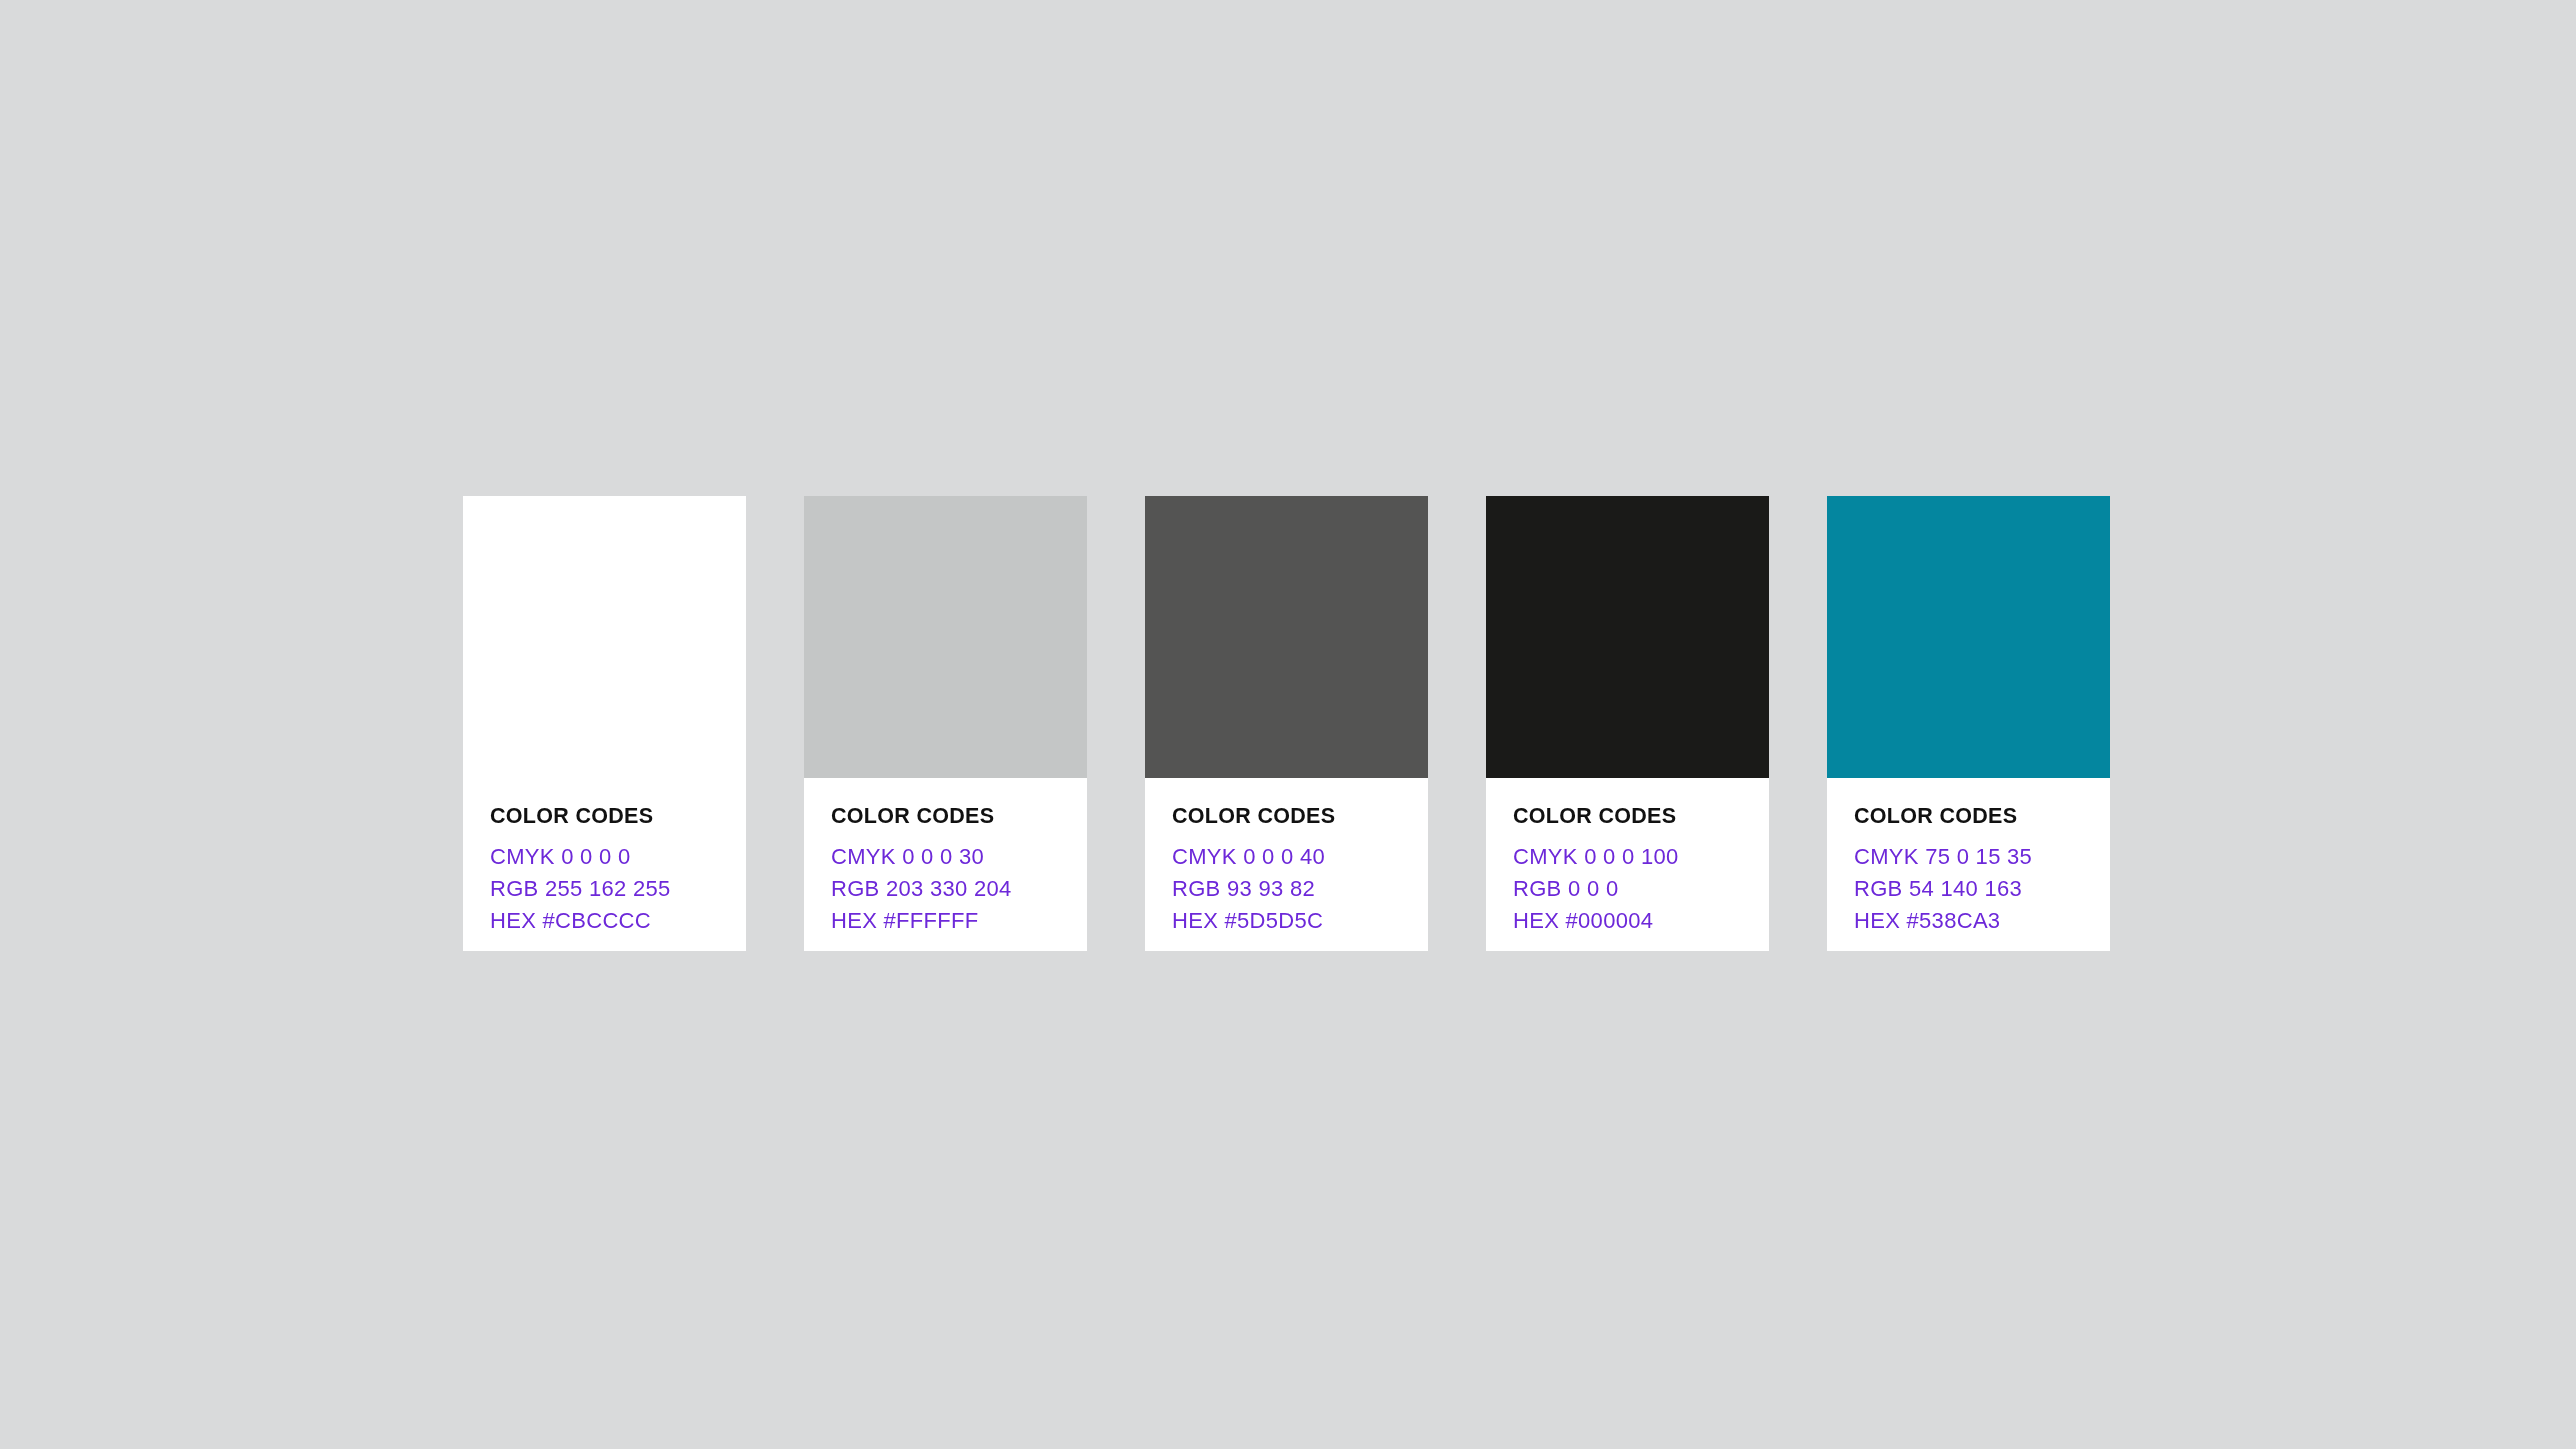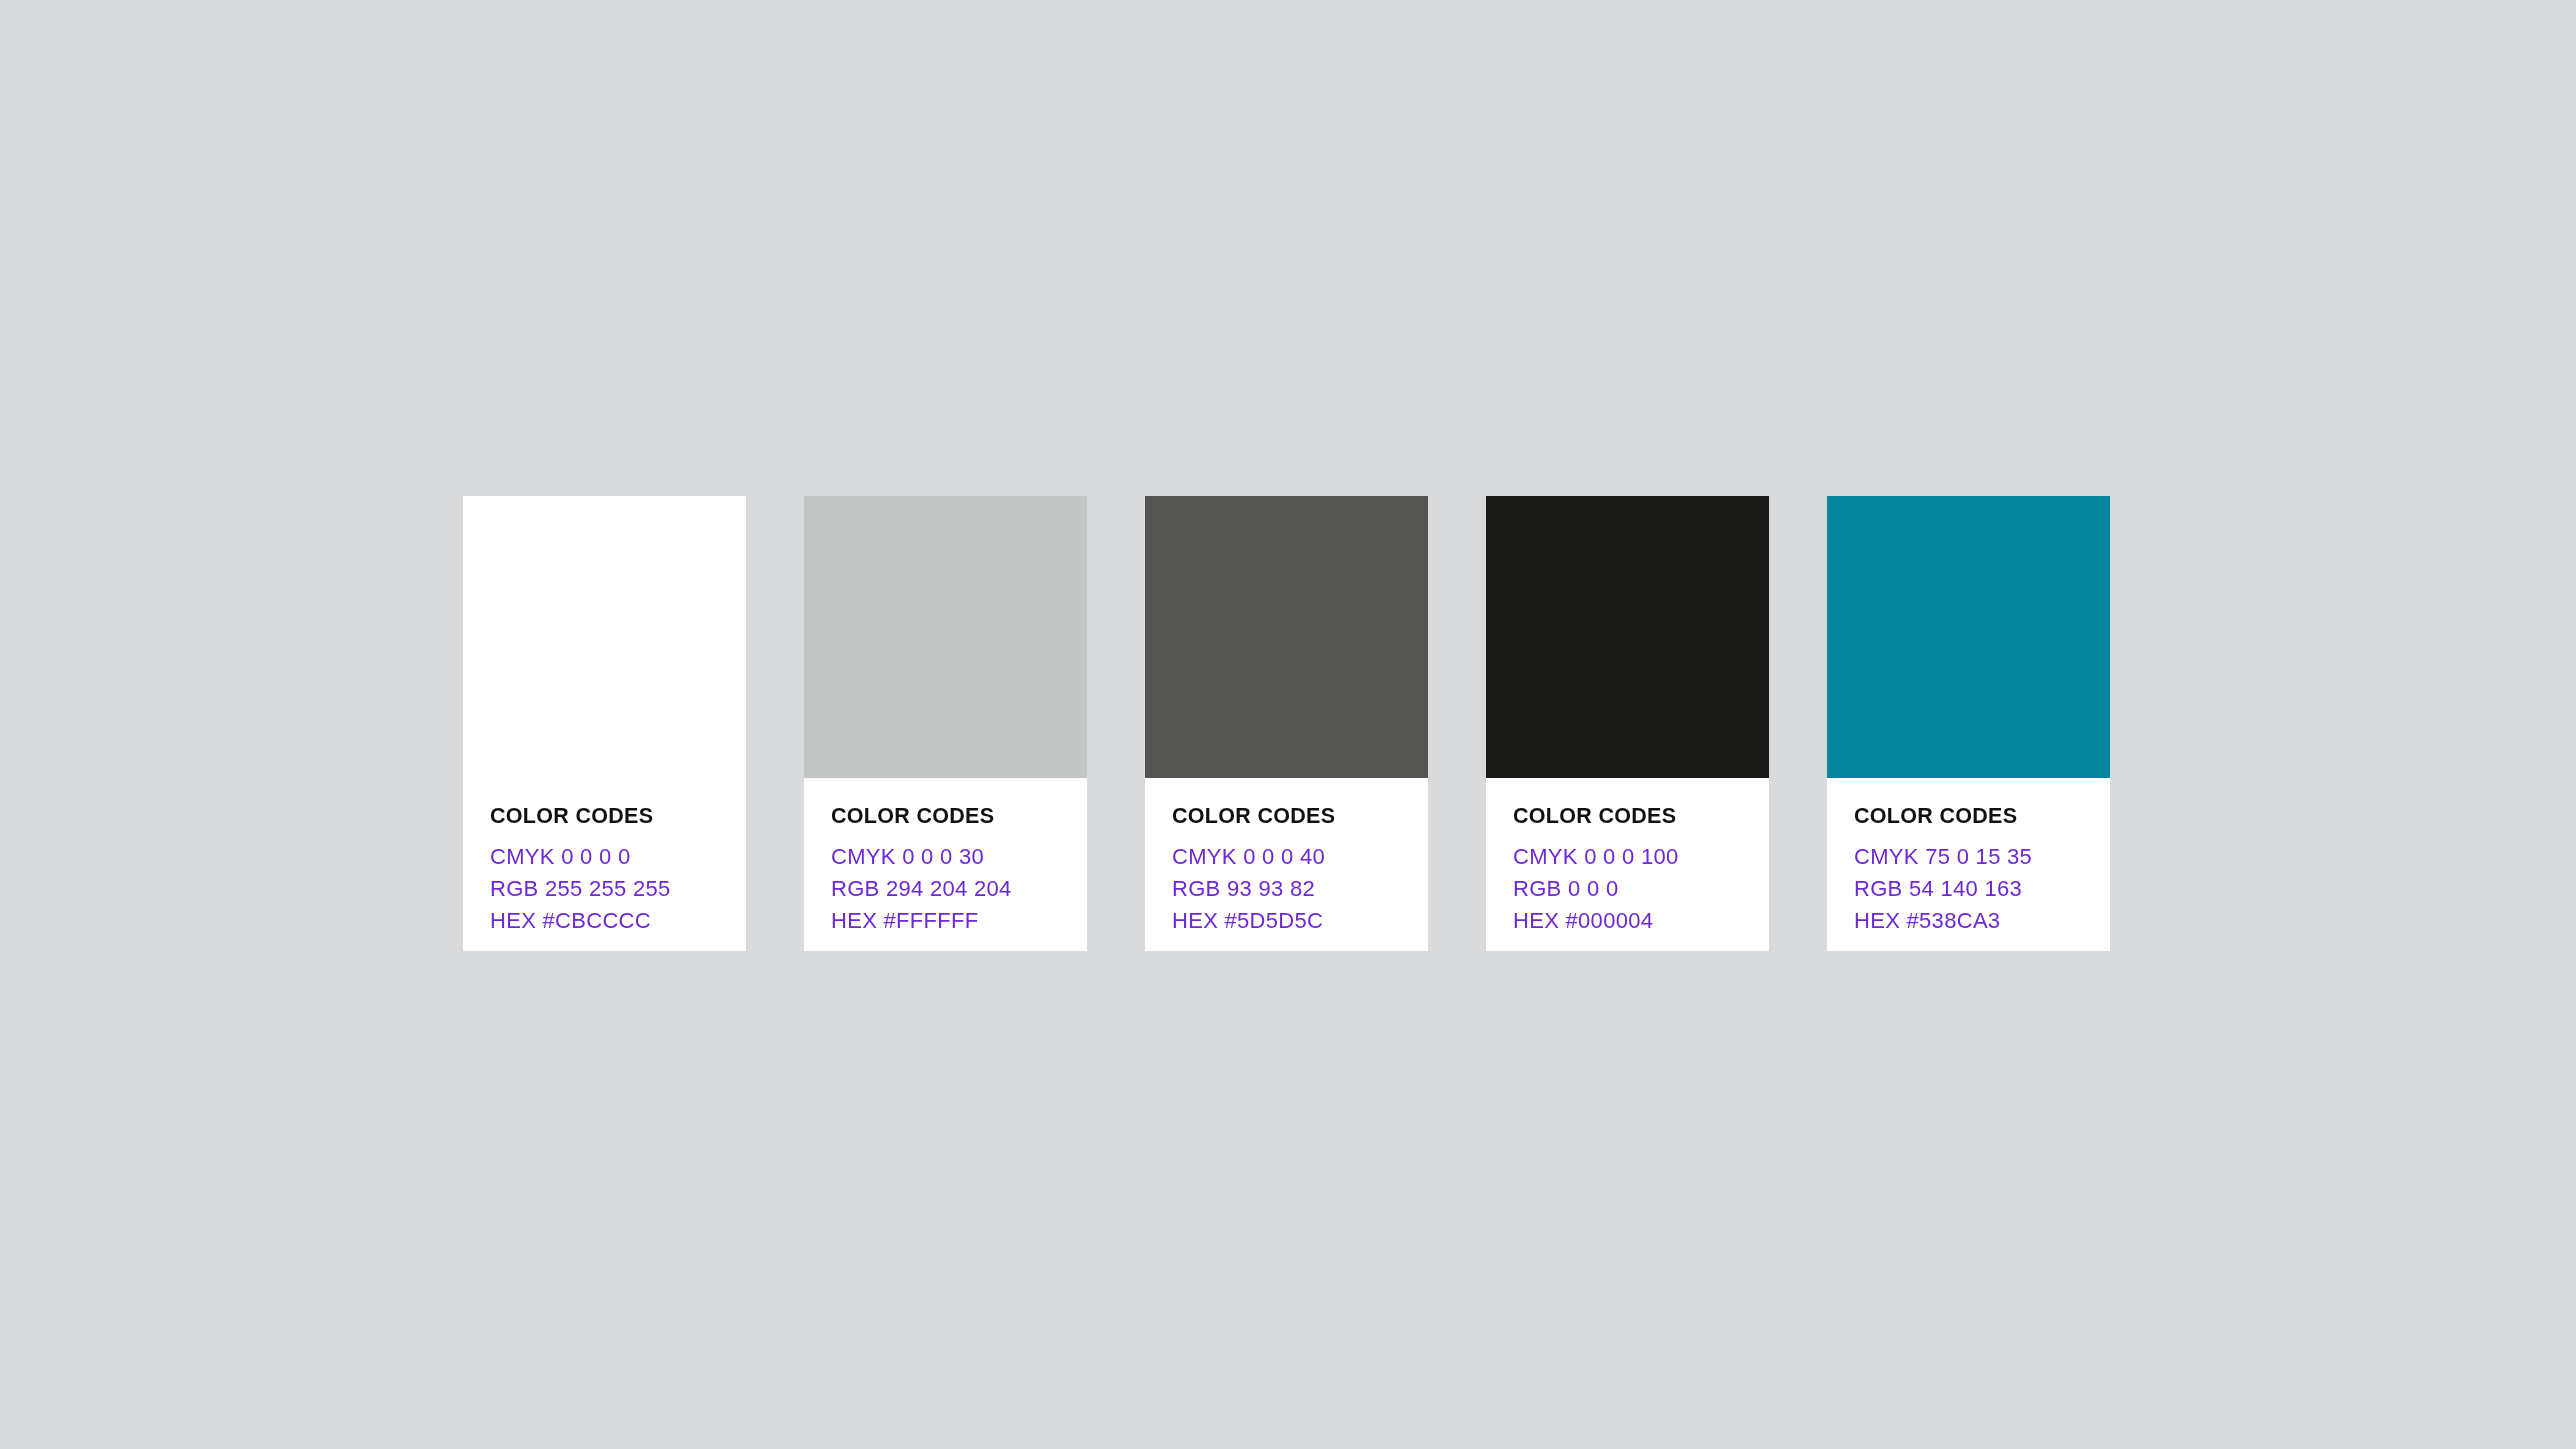--- a/index.html
+++ b/index.html
@@ -69,31 +69,31 @@
 </head>
 <body style="background: rgb(217, 218, 219);">
 
 <div id="palette-board">
 
   <div class="swatch-card">
     <div class="swatch-chip" style="background: rgb(255, 255, 255);"></div>
     <div class="swatch-info">
       <div class="info-title">COLOR CODES</div>
       <div class="info-line">CMYK 0 0 0 0</div>
-      <div class="info-line">RGB 255 255 255</div>
+      <div class="info-line">RGB 255 162 255</div>
       <div class="info-line">HEX #CBCCCC</div>
     </div>
   </div>
 
   <div class="swatch-card">
     <div class="swatch-chip" style="background: rgb(196, 198, 198);"></div>
     <div class="swatch-info">
       <div class="info-title">COLOR CODES</div>
       <div class="info-line">CMYK 0 0 0 30</div>
-      <div class="info-line">RGB 294 204 204</div>
+      <div class="info-line">RGB 203 330 204</div>
       <div class="info-line">HEX #FFFFFF</div>
     </div>
   </div>
 
   <div class="swatch-card">
     <div class="swatch-chip" style="background: rgb(84, 84, 83);"></div>
     <div class="swatch-info">
       <div class="info-title">COLOR CODES</div>
       <div class="info-line">CMYK 0 0 0 40</div>
       <div class="info-line">RGB 93 93 82</div>

